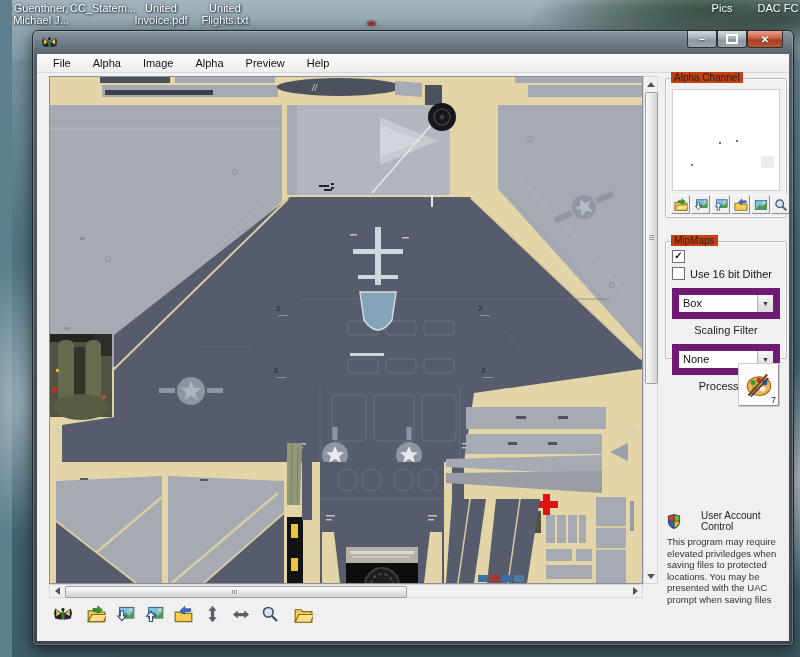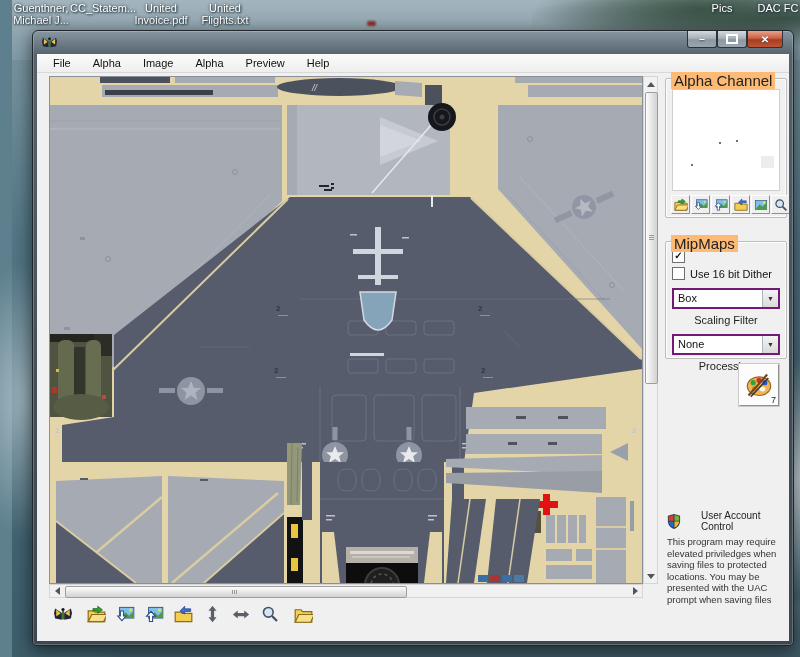--- a/index.html
+++ b/index.html
@@ -60,33 +60,33 @@
        border:1px solid #9d9d9d;border-radius:2px;}
   .thumb.h{background:linear-gradient(#fdfdfd,#e2e2e2 60%,#d2d2d2);}
   .grip{position:absolute;left:3px;right:3px;display:flex;flex-direction:column;gap:1px;}
   .grip i{height:1px;background:#9a9a9a;display:block;}
   .griph{position:absolute;top:3px;bottom:3px;display:flex;gap:1px;}
   .griph i{width:1px;background:#9a9a9a;display:block;}
   
   .side{position:absolute;left:628px;top:0;width:122px;height:522px;}
   .gbox{position:absolute;left:0;width:120px;border:1px solid #bdbdbd;border-radius:2px;
        box-shadow:inset 0 0 0 1px #fdfdfd;}
-  .glabel{position:absolute;top:-7px;left:5px;background:#fdba74;font-size:15px;color:#222;
+  .glabel{position:absolute;top:-7px;left:5px;background:#c2410c;font-size:10px;color:#222;
        padding:0 3px;}
   .alpha-prev{position:absolute;left:6px;top:10px;width:106px;height:100px;background:#fff;
        border:1px solid #cfcfcf;}
   .adot{position:absolute;width:2px;height:2px;background:#6f6f6f;}
   .asq{position:absolute;width:13px;height:12px;background:#ededed;}
   .abtns{position:absolute;left:5px;top:116px;display:flex;gap:1px;}
   .sbtn17{width:17px;height:17px;display:flex;align-items:center;justify-content:center;
        background:#efefef;border:1px solid;border-color:#fdfdfd #8f8f8f #8f8f8f #fdfdfd;cursor:default;}
   .chkrow{display:flex;align-items:center;margin:4px 0 0 6px;font-size:11px;color:#111;}
   .chk{width:11px;height:11px;background:#fff;border:1px solid #6f6f6f;margin-right:5px;
        font-size:10px;font-weight:bold;line-height:10px;text-align:center;color:#111;}
-  .combo{display:flex;margin:8px 6px 0 6px;height:17px;border:2px solid #701a75;background:#fff;}
+  .combo{display:flex;margin:8px 6px 0 6px;height:17px;border:7px solid #701a75;background:#fff;}
   .combo .val{flex:1;font-size:11px;padding:2px 0 0 4px;color:#111;}
   .combo .drop{width:15px;background:linear-gradient(#f4f4f4,#d9d9d9);border-left:1px solid #a9b4bd;
        font-size:7px;color:#333;display:flex;align-items:center;justify-content:center;}
   .sublabel{text-align:center;font-size:11px;color:#222;margin-top:5px;}
   .editor-btn{position:absolute;left:74px;top:291px;width:38px;height:40px;background:#fcfcfc;
        border:1px solid;border-color:#fdfdfd #8f8f8f #8f8f8f #fdfdfd;box-shadow:0 0 0 1px #c9c9c9;
        display:flex;align-items:center;justify-content:center;cursor:default;}
   .editor-badge{position:absolute;right:2px;bottom:0px;font-size:9px;color:#222;}
   .uac{position:absolute;left:2px;top:437px;width:122px;}
   .uac-head{display:flex;align-items:center;gap:20px;}

